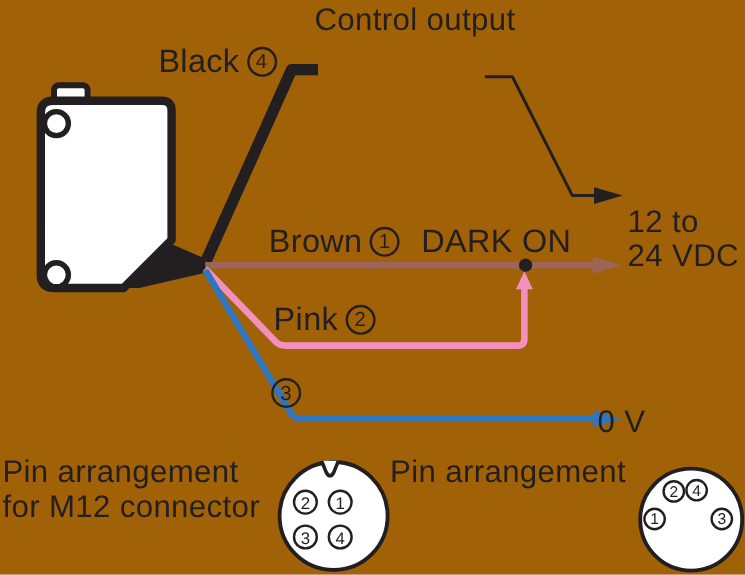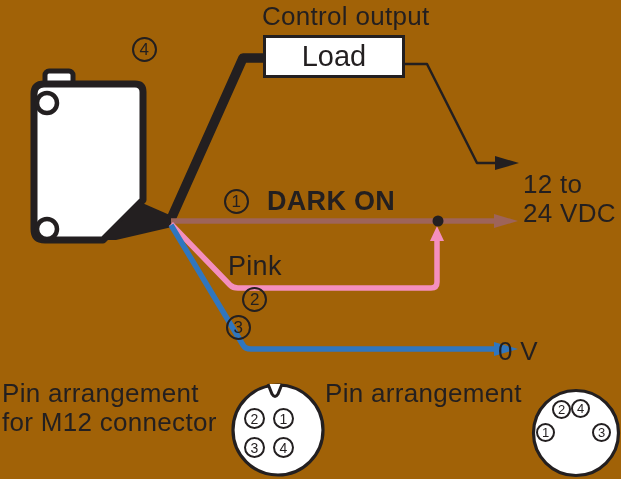--- a/index.html
+++ b/index.html
@@ -10,21 +10,21 @@
   #lineart{position:absolute;left:0;top:0;width:621px;height:479px;}
   .lbl{position:absolute;white-space:nowrap;color:#231f20;letter-spacing:0.3px;}
   .f26{font-size:26px;line-height:29px;}
   .f27{font-size:27px;line-height:29px;}
   .wire-label{display:flex;align-items:center;gap:6px;}
   .circled{
     display:inline-flex;align-items:center;justify-content:center;
     width:25px;height:25px;border:2px solid #231f20;border-radius:50%;
     font-size:17px;line-height:1;box-sizing:border-box;flex:0 0 auto;
   }
-  .dark-on{margin-left:12px;font-weight:bold;}
+  .dark-on{margin-left:12px;}
   .load-box{
     position:absolute;left:263px;top:35px;width:142px;height:43px;
     border:3px solid #231f20;box-sizing:border-box;background:#fff;
     display:flex;align-items:center;justify-content:center;
     font-size:29px;
   }
   .two-line{display:flex;flex-direction:column;}
   .pin-circle{
     position:absolute;box-sizing:border-box;border:2px solid #231f20;border-radius:50%;
     display:flex;align-items:center;justify-content:center;background:#fff;
@@ -61,34 +61,33 @@
     <path d="M 171 225 L 243 345 Q 245 349 251 349 L 497 349" fill="none" stroke-width="5.5" stroke-linejoin="round" stroke="#3076be"></path>
     <polygon points="494,342 518,349 494,356" fill="#3076be"></polygon>
 
     <circle cx="278" cy="430" r="45" fill="#ffffff" stroke="#231f20" stroke-width="3.2"></circle>
     <path d="M 268 384 L 272 394 Q 275 399 278 394 L 282 384" fill="#ffffff" stroke="#231f20" stroke-width="3"></path>
     <circle cx="576" cy="433" r="42.5" fill="#ffffff" stroke="#231f20" stroke-width="3.2"></circle>
   </svg>
 
   <div class="lbl f26" style="left:262px;top:2px;">Control output</div>
 
-  <div class="load-box">
-    <span>Load</span>
-  </div>
 
   <div class="lbl f27 wire-label" style="left:132px;top:37px;">
+    <span>Black</span>
     <span class="circled">4</span>
   </div>
 
   <div class="lbl f27 wire-label" style="left:224px;top:187px;">
+    <span>Brown</span>
     <span class="circled">1</span>
     <span class="dark-on">DARK ON</span>
   </div>
 
-  <div class="lbl f27 wire-label" style="left:228px;top:252px;flex-direction:column;">
+  <div class="lbl f27 wire-label" style="left:228px;top:252px;">
     <span>Pink</span>
     <span class="circled">2</span>
   </div>
 
   <div class="lbl f27 wire-label" style="left:226px;top:315px;">
     <span class="circled">3</span>
   </div>
 
   <div class="lbl f26 two-line" style="left:523px;top:170px;">
     <span>12 to</span>

